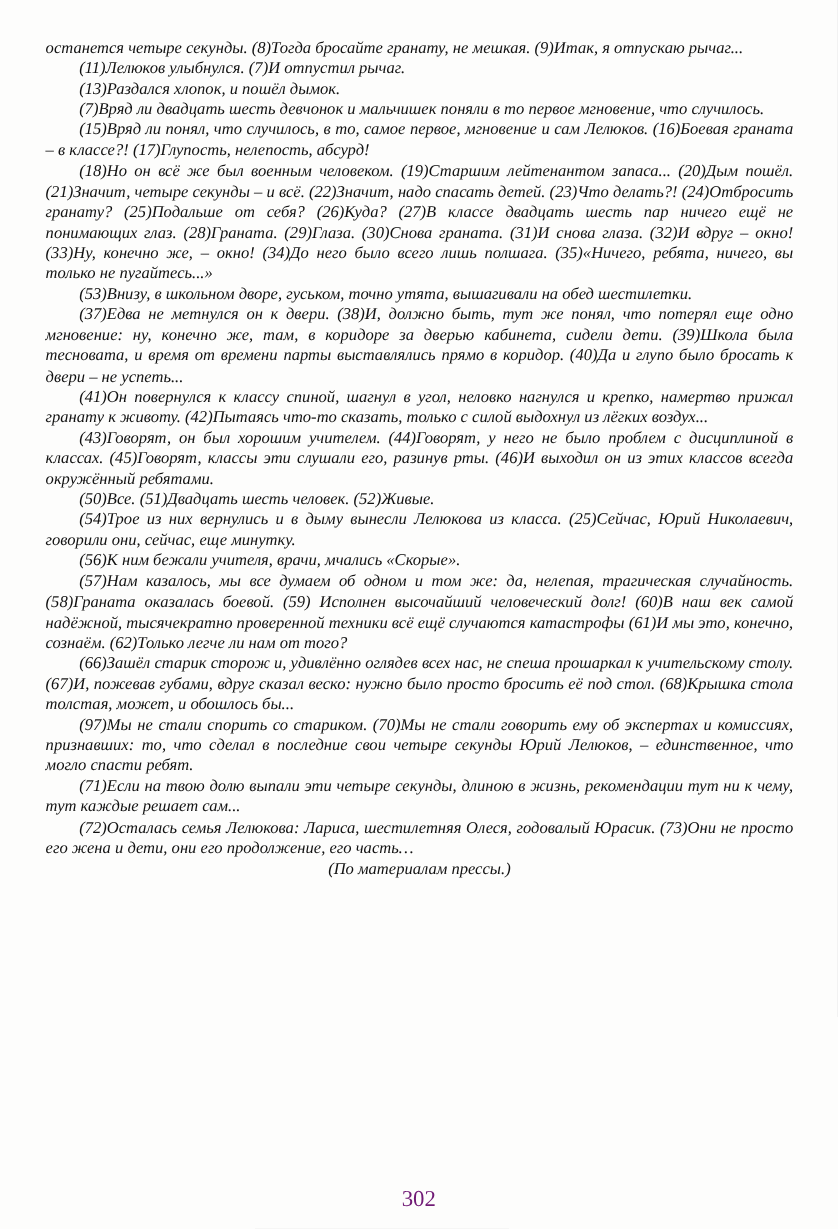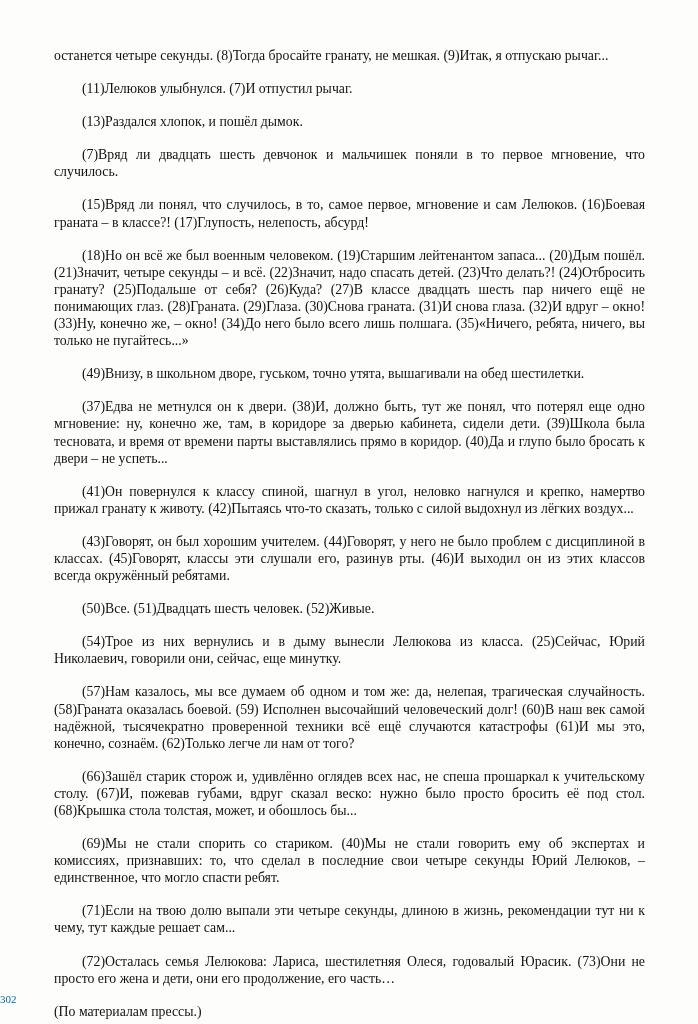--- a/index.html
+++ b/index.html
@@ -21,58 +21,61 @@
     box-sizing: border-box;
   }
   .text-body {
     position: absolute;
     top: 31px;
     left: 38px;
     right: 37px;
     text-align: justify;
   }
   p.para {
-    margin: 16px;
+    margin: 0;
     padding: 0;
     text-indent: 28px;
+    font-style: italic;
   }
   p.para.no-indent {
     text-indent: 0;
   }
   p.para.align-right {
-    text-align: left;
+    text-align: center;
     text-indent: 0;
   }
   .page-number {
     position: absolute;
     bottom: 16px;
     left: 0;
     width: 100%;
-    font-size: 11px;
-    color: #0369a1;
+    text-align: center;
+    font-size: 19px;
+    color: #701a75;
   }
 </style>
 </head>
 <body>
 
 <div class="sheet">
   <div class="text-body" id="paragraphs">
       <p class="para no-indent">останется четыре секунды. (8)Тогда бросайте гранату, не мешкая. (9)Итак, я отпускаю рычаг...</p>
       <p class="para">(11)Лелюков улыбнулся. (7)И отпустил рычаг.</p>
       <p class="para">(13)Раздался хлопок, и пошёл дымок.</p>
       <p class="para">(7)Вряд ли двадцать шесть девчонок и мальчишек поняли в то первое мгновение, что случилось.</p>
       <p class="para">(15)Вряд ли понял, что случилось, в то, самое первое, мгновение и сам Лелюков. (16)Боевая граната – в классе?! (17)Глупость, нелепость, абсурд!</p>
       <p class="para">(18)Но он всё же был военным человеком. (19)Старшим лейтенантом запаса... (20)Дым пошёл. (21)Значит, четыре секунды – и всё. (22)Значит, надо спасать детей. (23)Что делать?! (24)Отбросить гранату? (25)Подальше от себя? (26)Куда? (27)В классе двадцать шесть пар ничего ещё не понимающих глаз. (28)Граната. (29)Глаза. (30)Снова граната. (31)И снова глаза. (32)И вдруг – окно! (33)Ну, конечно же, – окно! (34)До него было всего лишь полшага. (35)«Ничего, ребята, ничего, вы только не пугайтесь...»</p>
-      <p class="para">(49)Внизу, в школьном дворе, гуськом, точно утята, вышагивали на обед шестилетки.</p>
+      <p class="para">(53)Внизу, в школьном дворе, гуськом, точно утята, вышагивали на обед шестилетки.</p>
       <p class="para">(37)Едва не метнулся он к двери. (38)И, должно быть, тут же понял, что потерял еще одно мгновение: ну, конечно же, там, в коридоре за дверью кабинета, сидели дети. (39)Школа была тесновата, и время от времени парты выставлялись прямо в коридор. (40)Да и глупо было бросать к двери – не успеть...</p>
       <p class="para">(41)Он повернулся к классу спиной, шагнул в угол, неловко нагнулся и крепко, намертво прижал гранату к животу. (42)Пытаясь что-то сказать, только с силой выдохнул из лёгких воздух...</p>
       <p class="para">(43)Говорят, он был хорошим учителем. (44)Говорят, у него не было проблем с дисциплиной в классах. (45)Говорят, классы эти слушали его, разинув рты. (46)И выходил он из этих классов всегда окружённый ребятами.</p>
       <p class="para">(50)Все. (51)Двадцать шесть человек. (52)Живые.</p>
       <p class="para">(54)Трое из них вернулись и в дыму вынесли Лелюкова из класса. (25)Сейчас, Юрий Николаевич, говорили они, сейчас, еще минутку.</p>
+      <p class="para">(56)К ним бежали учителя, врачи, мчались «Скорые».</p>
       <p class="para">(57)Нам казалось, мы все думаем об одном и том же: да, нелепая, трагическая случайность. (58)Граната оказалась боевой. (59) Исполнен высочайший человеческий долг! (60)В наш век самой надёжной, тысячекратно проверенной техники всё ещё случаются катастрофы (61)И мы это, конечно, сознаём. (62)Только легче ли нам от того?</p>
       <p class="para">(66)Зашёл старик сторож и, удивлённо оглядев всех нас, не спеша прошаркал к учительскому столу. (67)И, пожевав губами, вдруг сказал веско: нужно было просто бросить её под стол. (68)Крышка стола толстая, может, и обошлось бы...</p>
-      <p class="para">(69)Мы не стали спорить со стариком. (40)Мы не стали говорить ему об экспертах и комиссиях, признавших: то, что сделал в последние свои четыре секунды Юрий Лелюков, – единственное, что могло спасти ребят.</p>
+      <p class="para">(97)Мы не стали спорить со стариком. (70)Мы не стали говорить ему об экспертах и комиссиях, признавших: то, что сделал в последние свои четыре секунды Юрий Лелюков, – единственное, что могло спасти ребят.</p>
       <p class="para">(71)Если на твою долю выпали эти четыре секунды, длиною в жизнь, рекомендации тут ни к чему, тут каждые решает сам...</p>
       <p class="para">(72)Осталась семья Лелюкова: Лариса, шестилетняя Олеся, годовалый Юрасик. (73)Они не просто его жена и дети, они его продолжение, его часть…</p>
       <p class="para no-indent align-right">(По материалам прессы.)</p>
     </div>
   <div class="page-number">302</div>
 </div>
 
 </body></html>

